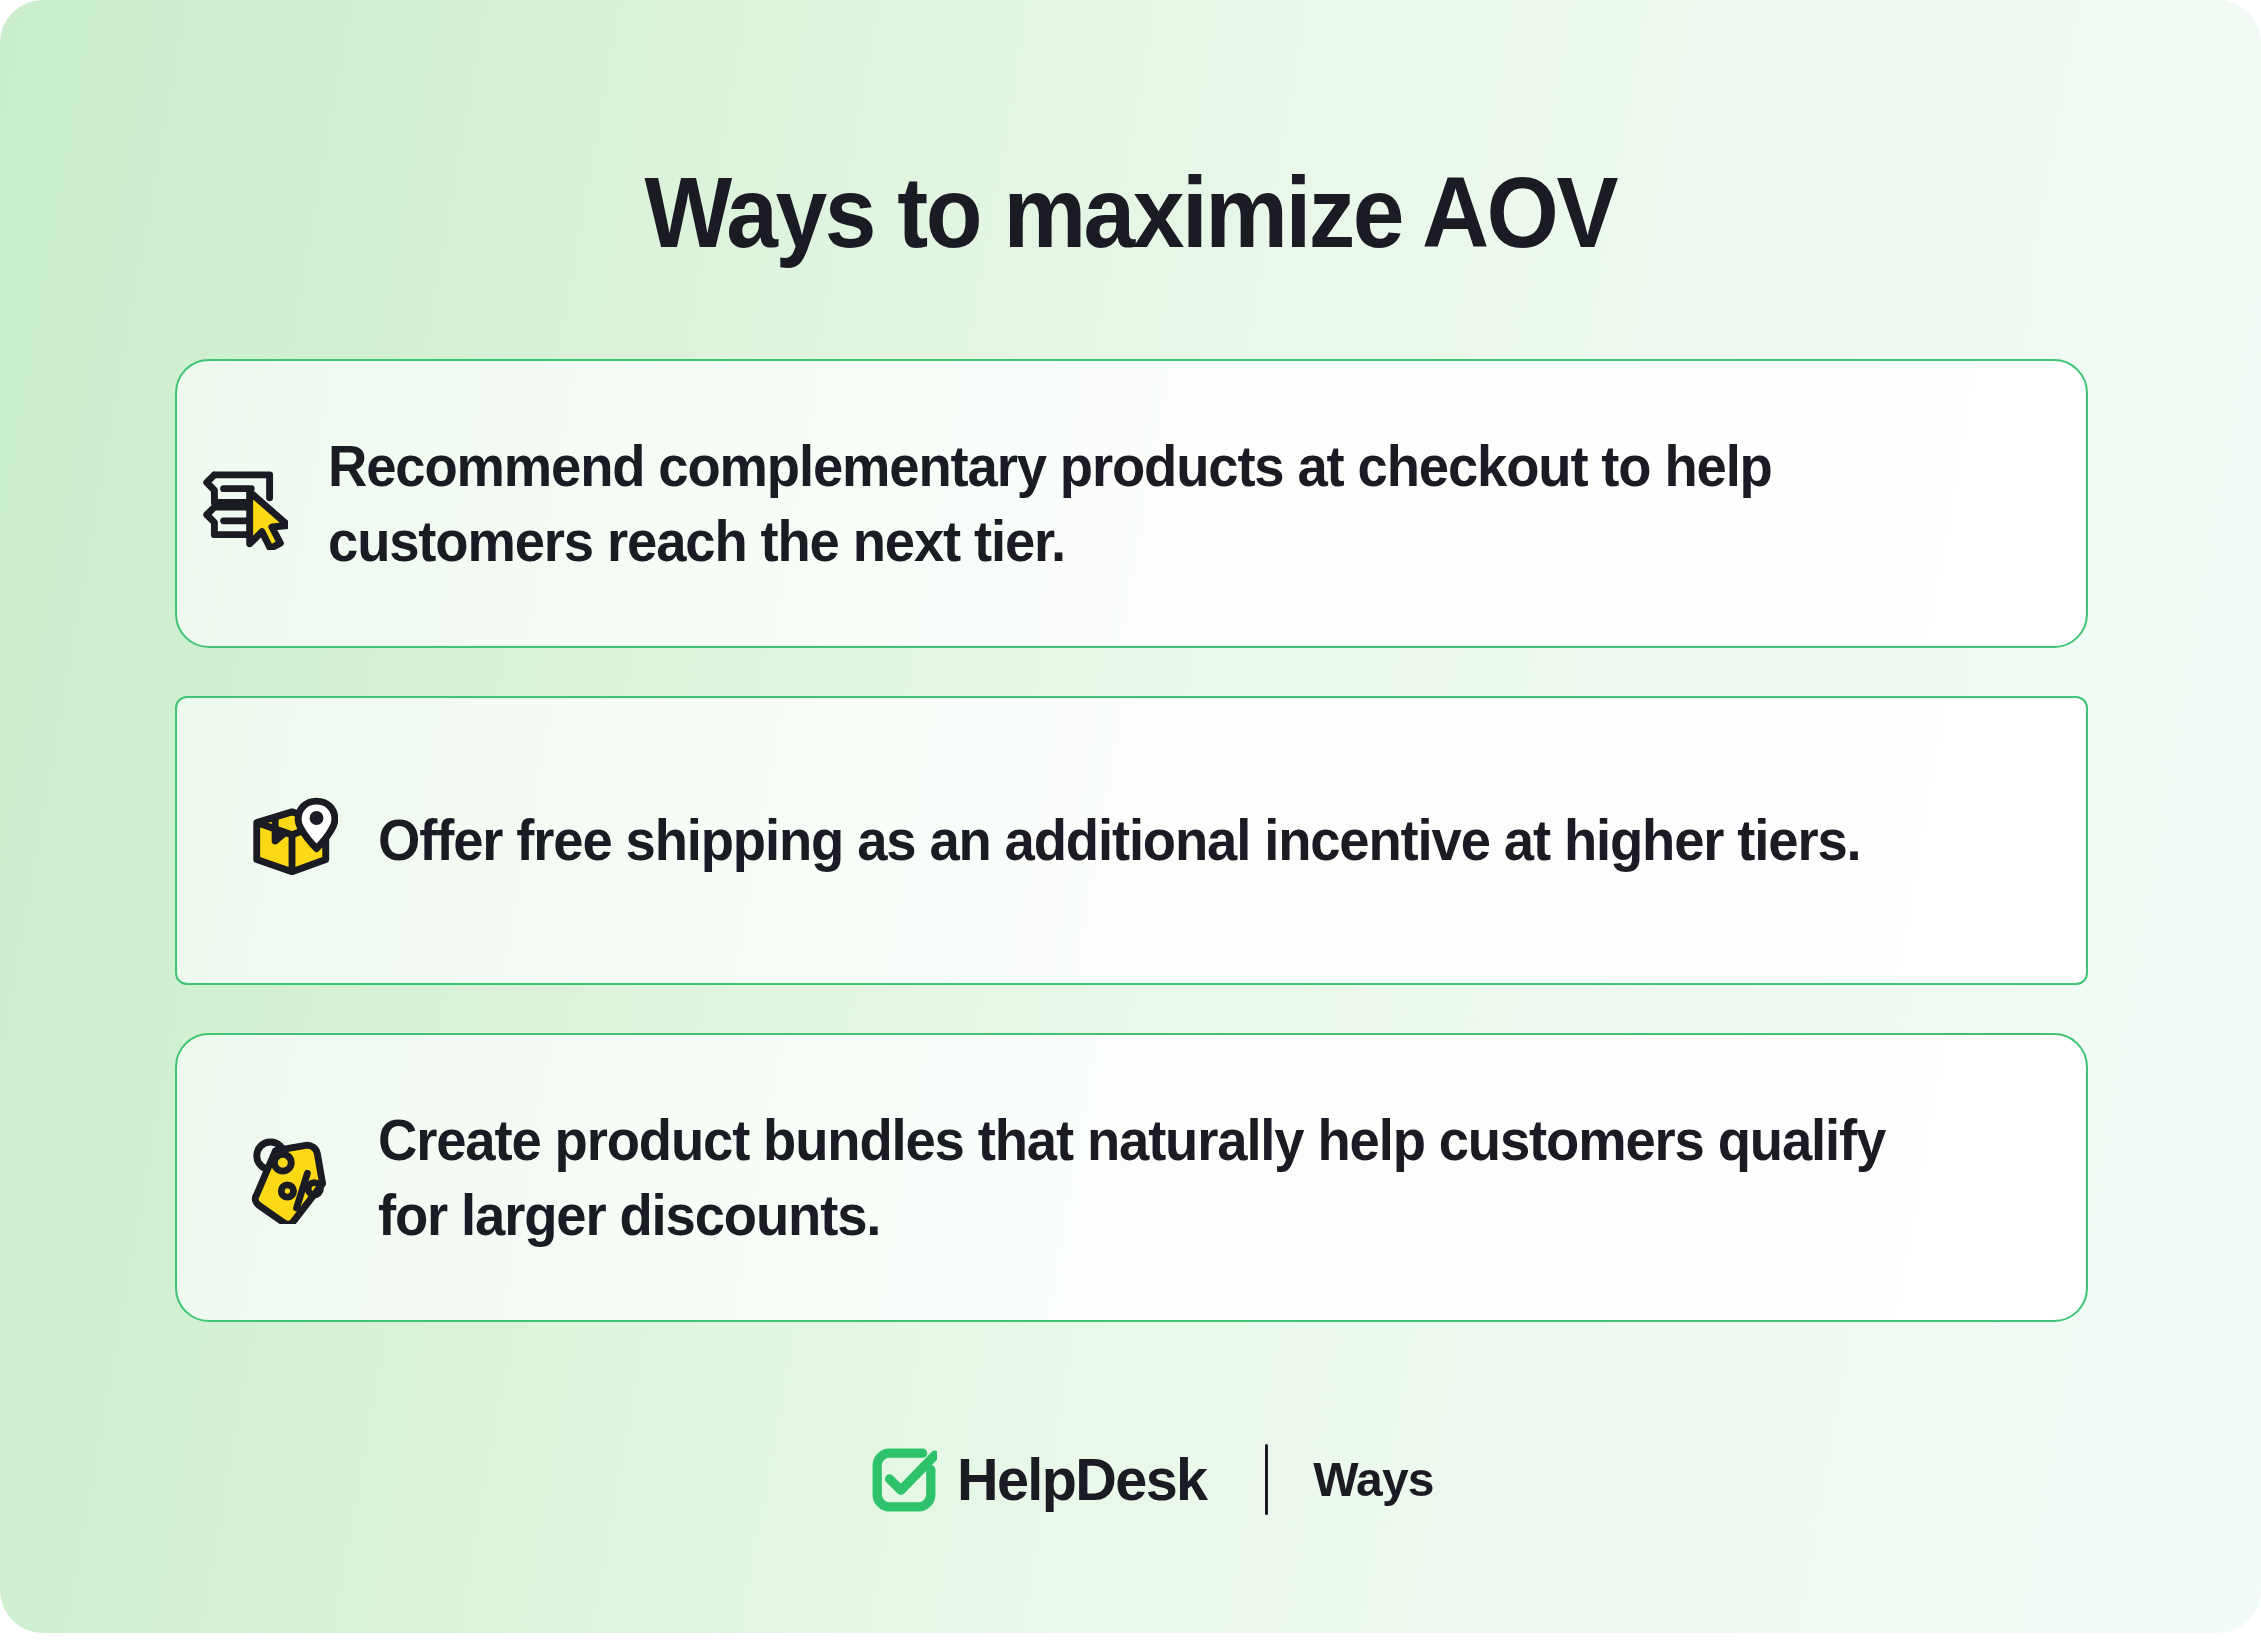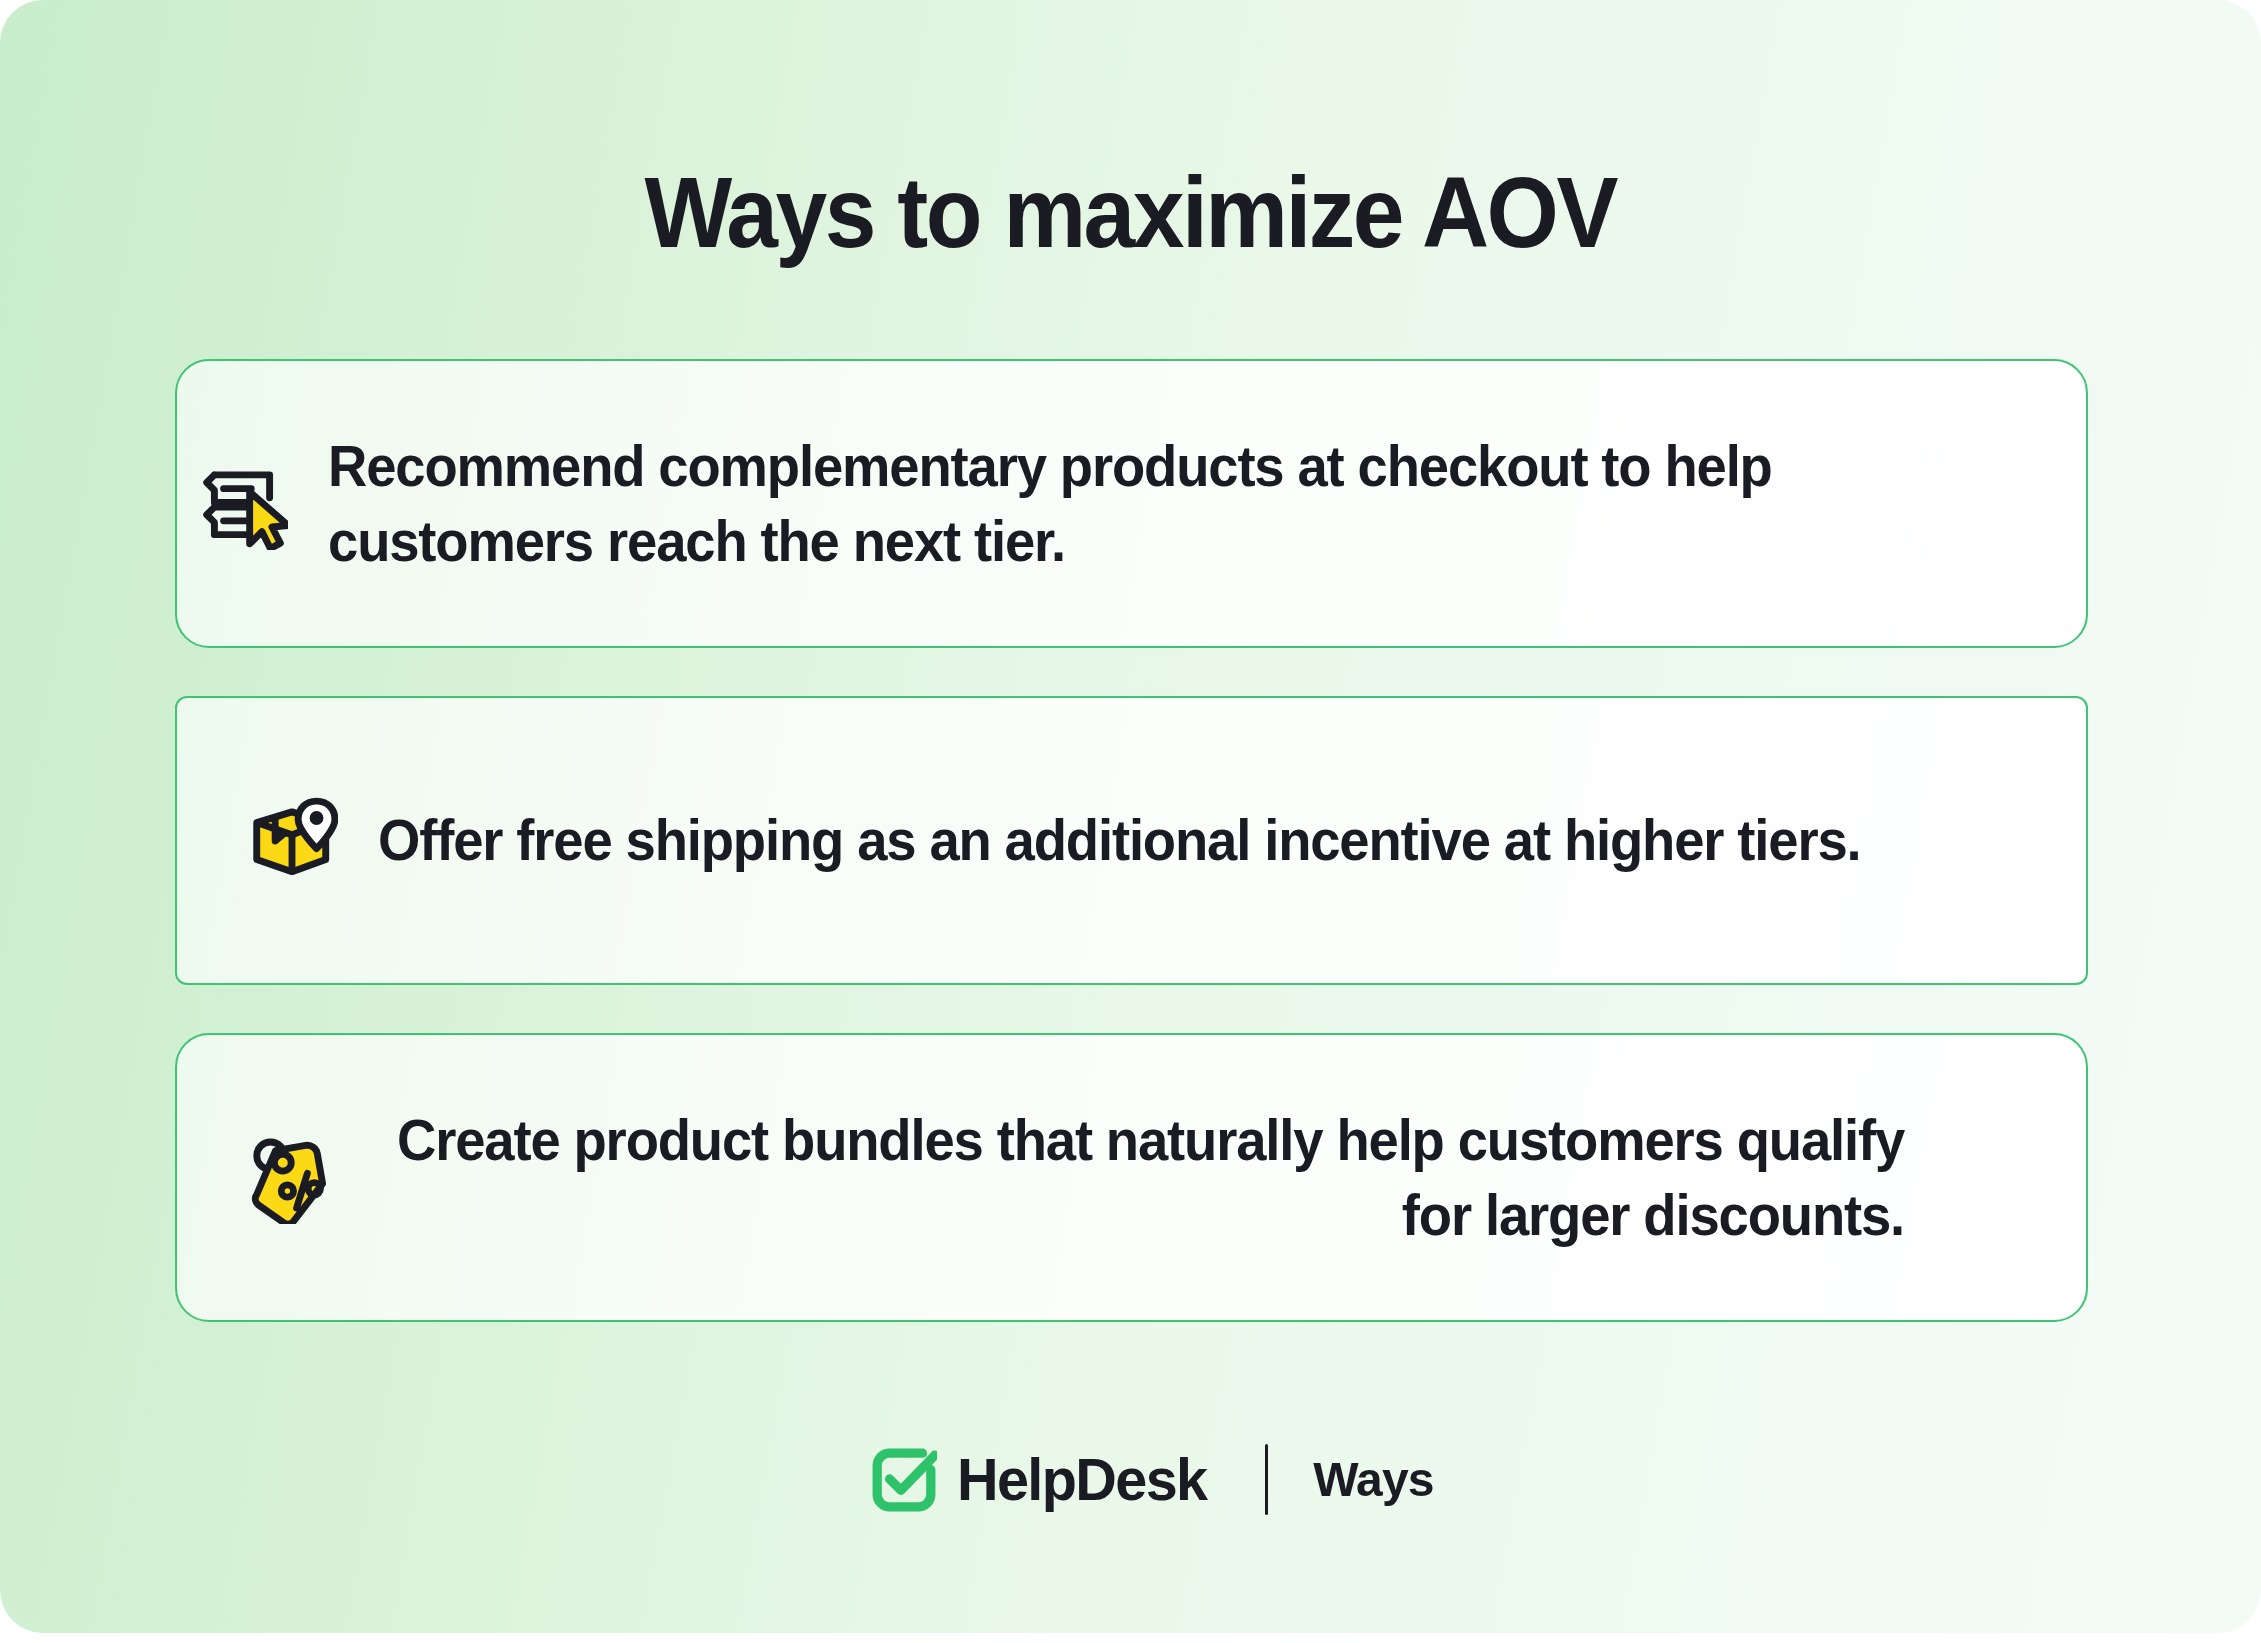--- a/index.html
+++ b/index.html
@@ -68,21 +68,21 @@
                 rgba(255,255,255,0.64) 0%,
                 rgba(255,255,255,0.80) 45%,
                 rgba(255,255,255,0.92) 100%);
     display: flex;
     align-items: center;
     padding: 0 41px 0 69px;
     margin-bottom: 48px;
   }
   .card-1 { height: 289px; padding-left: 19px; }
   .card-2 { height: 289px; border-radius: 12px; }
-  .card-3 { height: 289px; margin-bottom: 0; text-align: right; }
+  .card-3 { height: 289px; margin-bottom: 0; }
 
   .card-icon {
     flex: 0 0 auto;
     width: 92px;
     height: 92px;
     margin-right: 40px;
     display: flex;
     align-items: center;
     justify-content: center;
   }

